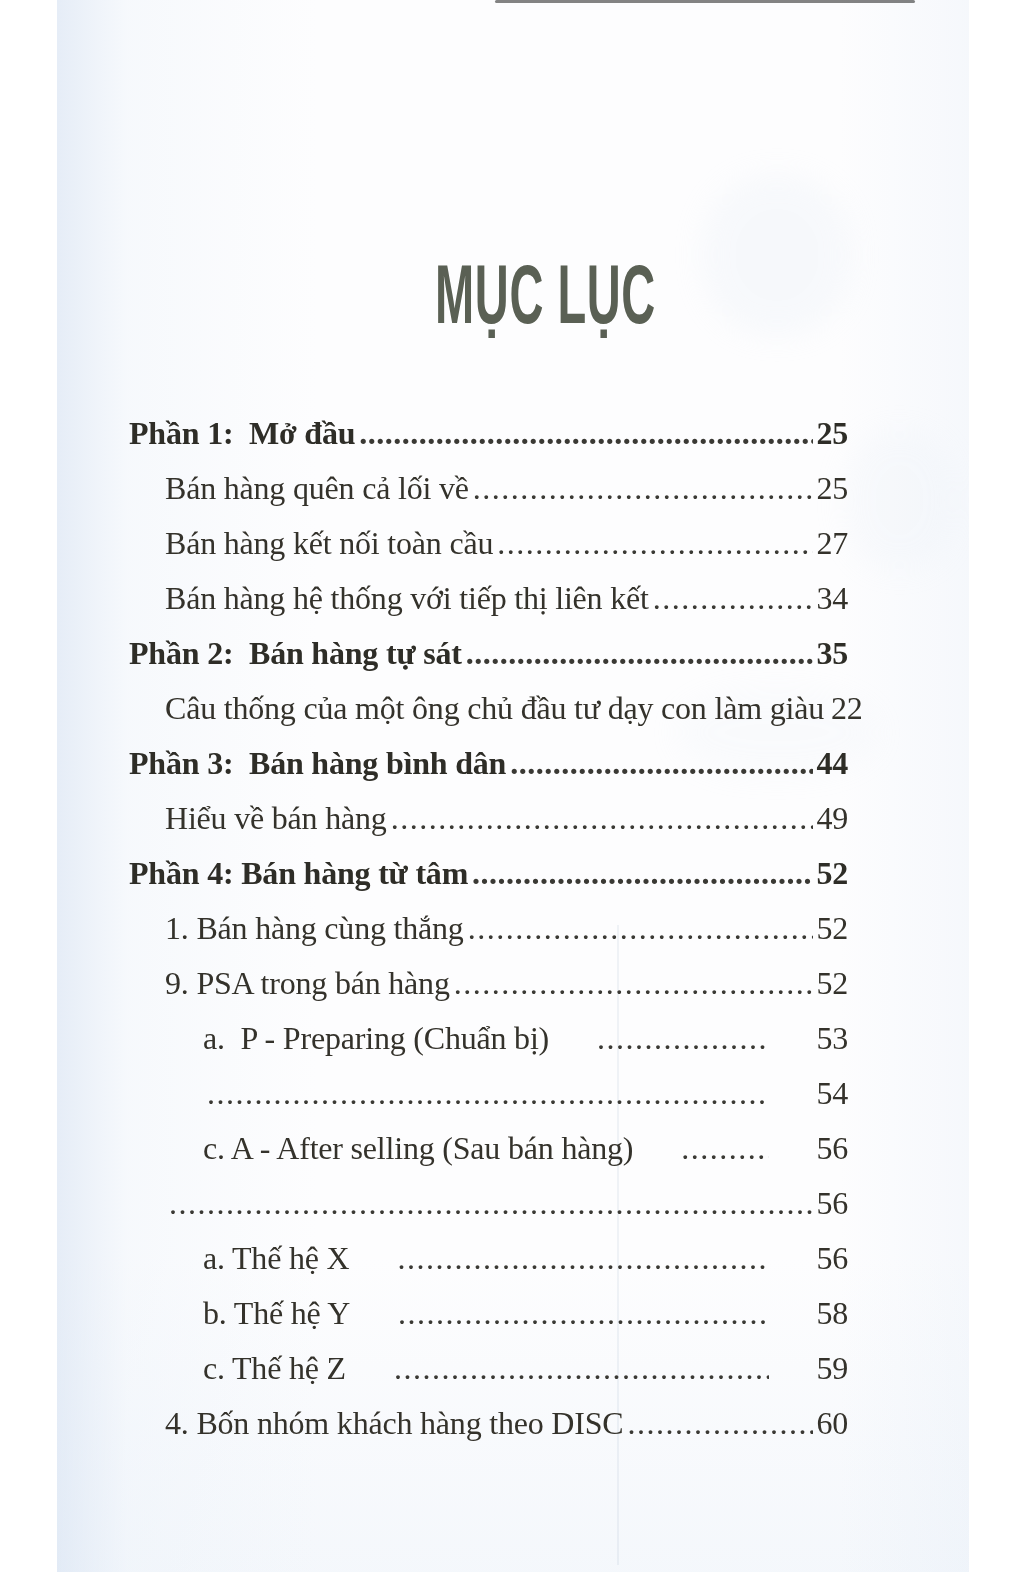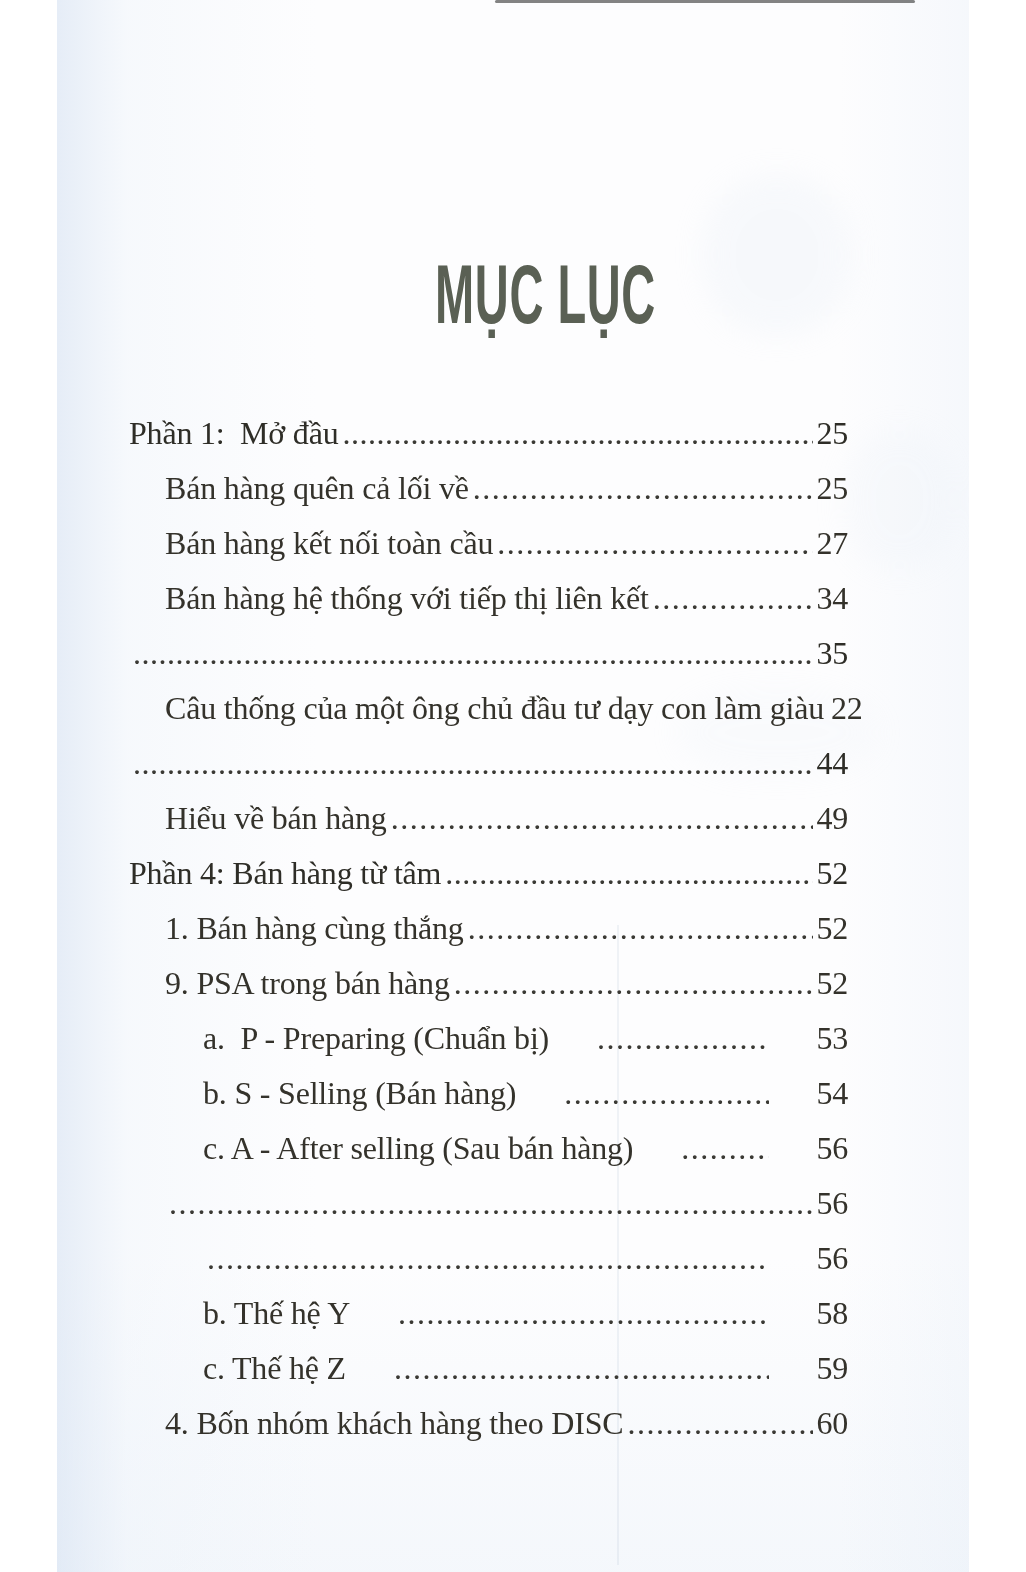--- a/index.html
+++ b/index.html
@@ -52,21 +52,21 @@
     position: absolute; top: 406px; left: 72px; right: 121px;
   }
   .toc-row {
     display: flex; align-items: baseline;
     height: 55px; line-height: 55px;
     font-size: 32px;
     color: var(--body-text, #34322b);
     letter-spacing: -0.2px;
   }
   .toc-row.bold {
-    font-weight: normal;
+    font-weight: bold;
     color: var(--heading-text, #2e2d27);
   }
   .toc-row.level-1 { padding-left: 36px; }
   .toc-row.level-2 { padding-left: 74px; gap: 44px; }
 
   .toc-label { flex: 0 0 auto; white-space: pre; }
   .toc-dots {
     flex: 1 1 auto; overflow: hidden; white-space: nowrap;
     margin: 0 3px 0 4px;
     letter-spacing: 1.5px;
@@ -102,29 +102,31 @@
         <span class="toc-label">Bán hàng kết nối toàn cầu</span>
         <span class="toc-dots">........................................................................................................................................................................................................</span>
         <span class="toc-page">27</span>
       </div>
       <div class="toc-row level-1">
         <span class="toc-label">Bán hàng hệ thống với tiếp thị liên kết</span>
         <span class="toc-dots">........................................................................................................................................................................................................</span>
         <span class="toc-page">34</span>
       </div>
       <div class="toc-row level-0 bold">
+        <span class="toc-label">Phần 2:  Bán hàng tự sát</span>
         <span class="toc-dots">........................................................................................................................................................................................................</span>
         <span class="toc-page">35</span>
       </div>
       <div class="toc-row level-1">
         <span class="toc-label">Câu thống của một ông chủ đầu tư dạy con làm giàu</span>
         <span class="toc-dots">........................................................................................................................................................................................................</span>
         <span class="toc-page">22</span>
       </div>
       <div class="toc-row level-0 bold">
+        <span class="toc-label">Phần 3:  Bán hàng bình dân</span>
         <span class="toc-dots">........................................................................................................................................................................................................</span>
         <span class="toc-page">44</span>
       </div>
       <div class="toc-row level-1">
         <span class="toc-label">Hiểu về bán hàng</span>
         <span class="toc-dots">........................................................................................................................................................................................................</span>
         <span class="toc-page">49</span>
       </div>
       <div class="toc-row level-0 bold">
         <span class="toc-label">Phần 4: Bán hàng từ tâm</span>
@@ -140,34 +142,34 @@
         <span class="toc-label">9. PSA trong bán hàng</span>
         <span class="toc-dots">........................................................................................................................................................................................................</span>
         <span class="toc-page">52</span>
       </div>
       <div class="toc-row level-2">
         <span class="toc-label">a.  P - Preparing (Chuẩn bị)</span>
         <span class="toc-dots">........................................................................................................................................................................................................</span>
         <span class="toc-page">53</span>
       </div>
       <div class="toc-row level-2">
-        <span class="toc-label">b. S - Selling (Bán hàng)</span>
         <span class="toc-dots">........................................................................................................................................................................................................</span>
         <span class="toc-page">54</span>
       </div>
       <div class="toc-row level-2">
         <span class="toc-label">c. A - After selling (Sau bán hàng)</span>
         <span class="toc-dots">........................................................................................................................................................................................................</span>
         <span class="toc-page">56</span>
       </div>
       <div class="toc-row level-1">
         <span class="toc-dots">........................................................................................................................................................................................................</span>
         <span class="toc-page">56</span>
       </div>
       <div class="toc-row level-2">
+        <span class="toc-label">a. Thế hệ X</span>
         <span class="toc-dots">........................................................................................................................................................................................................</span>
         <span class="toc-page">56</span>
       </div>
       <div class="toc-row level-2">
         <span class="toc-label">b. Thế hệ Y</span>
         <span class="toc-dots">........................................................................................................................................................................................................</span>
         <span class="toc-page">58</span>
       </div>
       <div class="toc-row level-2">
         <span class="toc-label">c. Thế hệ Z</span>

